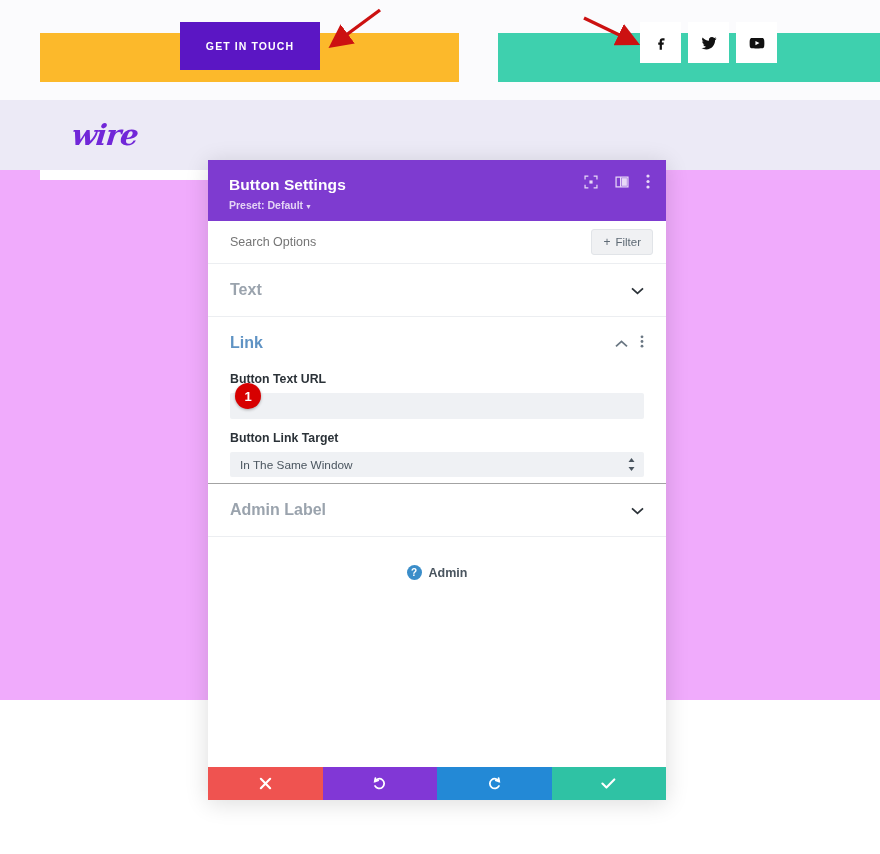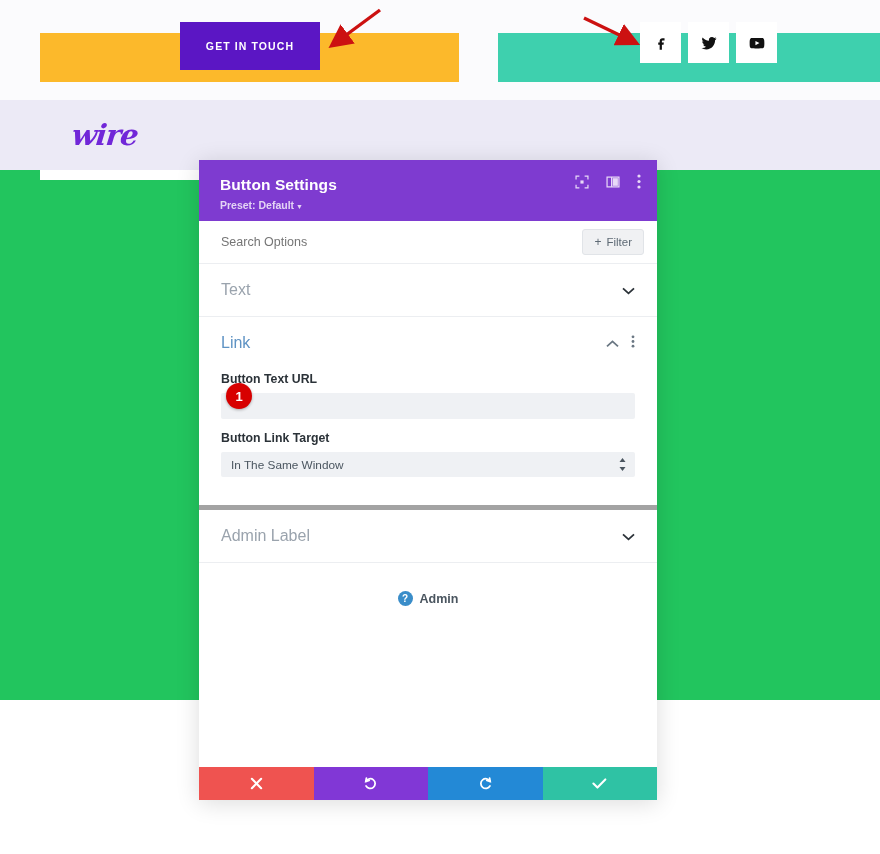--- a/index.html
+++ b/index.html
@@ -2,21 +2,21 @@
 <html><head>
 <meta charset="utf-8">
 <style>
   * { box-sizing: border-box; margin: 0; padding: 0; }
   html, body {
     width: 880px; height: 854px;
     background: #ffffff;
     font-family: "Liberation Sans", sans-serif;
     overflow: hidden;
   }
-  #stage { position: relative; width: 880px; height: 700px; background:#22c55e; }
+  #stage { position: relative; width: 880px; height: 700px; background:#f0abfc; }
 
   
   .site-top { position:absolute; left:0; top:0; width:880px; height:100px; background:#fbfbfd; }
   .bar-yellow {
     position:absolute; left:40px; top:33px; width:419px; height:49px;
     background:#fcb92b;
   }
   .bar-teal {
     position:absolute; left:498px; top:33px; width:382px; height:49px;
     background:#3ed0ae;
@@ -49,21 +49,21 @@
   }
   .white-panel {
     position:absolute; left:40px; top:170px; width:420px; height:10px; background:#fff;
   }
 
   
   .arrow-svg { position:absolute; pointer-events:none; }
 
   
   .modal {
-    position:absolute; left:199px; top:160px; width:458px; height:640px;
+    position:absolute; left:208px; top:160px; width:458px; height:640px;
     background:#fff;
     box-shadow: 0 3px 22px rgba(0,0,0,0.14);
     display:flex; flex-direction:column;
     overflow:hidden;
   }
   .modal-header {
     background:#7e3bd0; padding:16px 19px 10px 21px; position:relative; flex:none;
   }
   .modal-title { color:#fff; font-size:15.5px; font-weight:bold; letter-spacing:.1px; }
   .modal-preset { color:#e4d4f5; font-size:10.5px; font-weight:bold; margin-top:5px; }
@@ -101,27 +101,28 @@
   }
   .filter-btn .plus { font-size:12px; }
 
   .modal-body { flex:1; overflow:hidden; background:#fff; }
 
   .accordion {
     border-bottom:1px solid #eceef1;
     padding:17px 22px 17px 22px;
     display:flex; align-items:flex-start; justify-content:space-between;
     cursor:pointer;
+    font-weight:bold;
   }
   .accordion-title { font-size:16px; color:#9aa3ad; }
   .accordion-title.open { color:#5f93c4; }
   .acc-right { display:flex; align-items:center; gap:12px; color:#6a7783; }
   .chev { color:#2b3238; }
 
-  .section-open { border-bottom:5px solid #a3a3a3; padding-bottom:28px; }
+  .section-open { border-bottom:1px solid #a3a3a3; padding-bottom:6px; }
   .field { padding:0 22px; }
   .field-label {
     font-size:12.3px; color:#2b3238; font-weight:bold;
     margin:12px 0 7px;
   }
   .text-input {
     width:100%; height:26px; background:#eff1f4; border:none; outline:none;
     border-radius:2px; padding:0 10px;
     font-family:"Liberation Sans", sans-serif; font-size:12px; color:#2b3238;
   }

